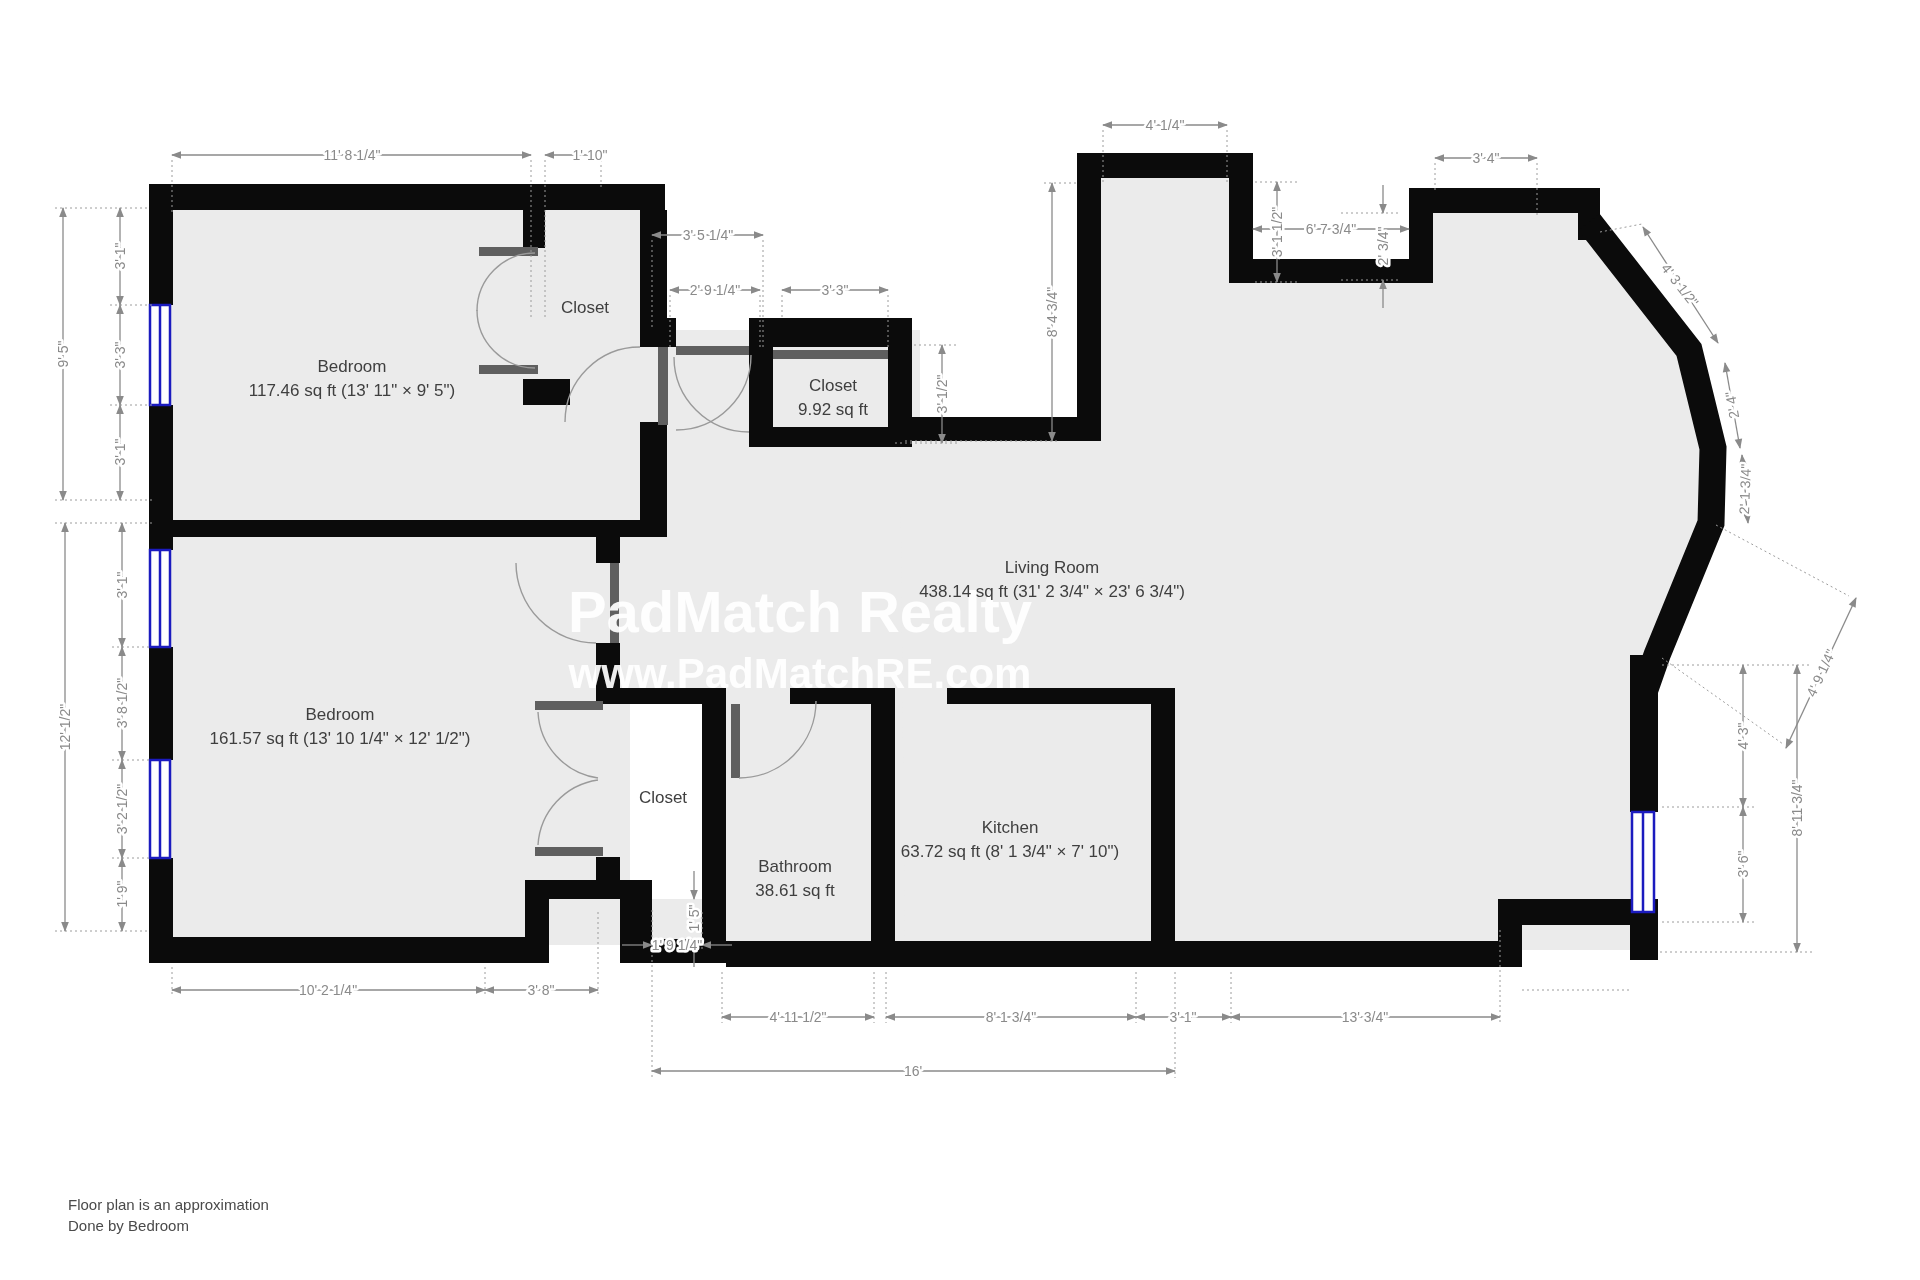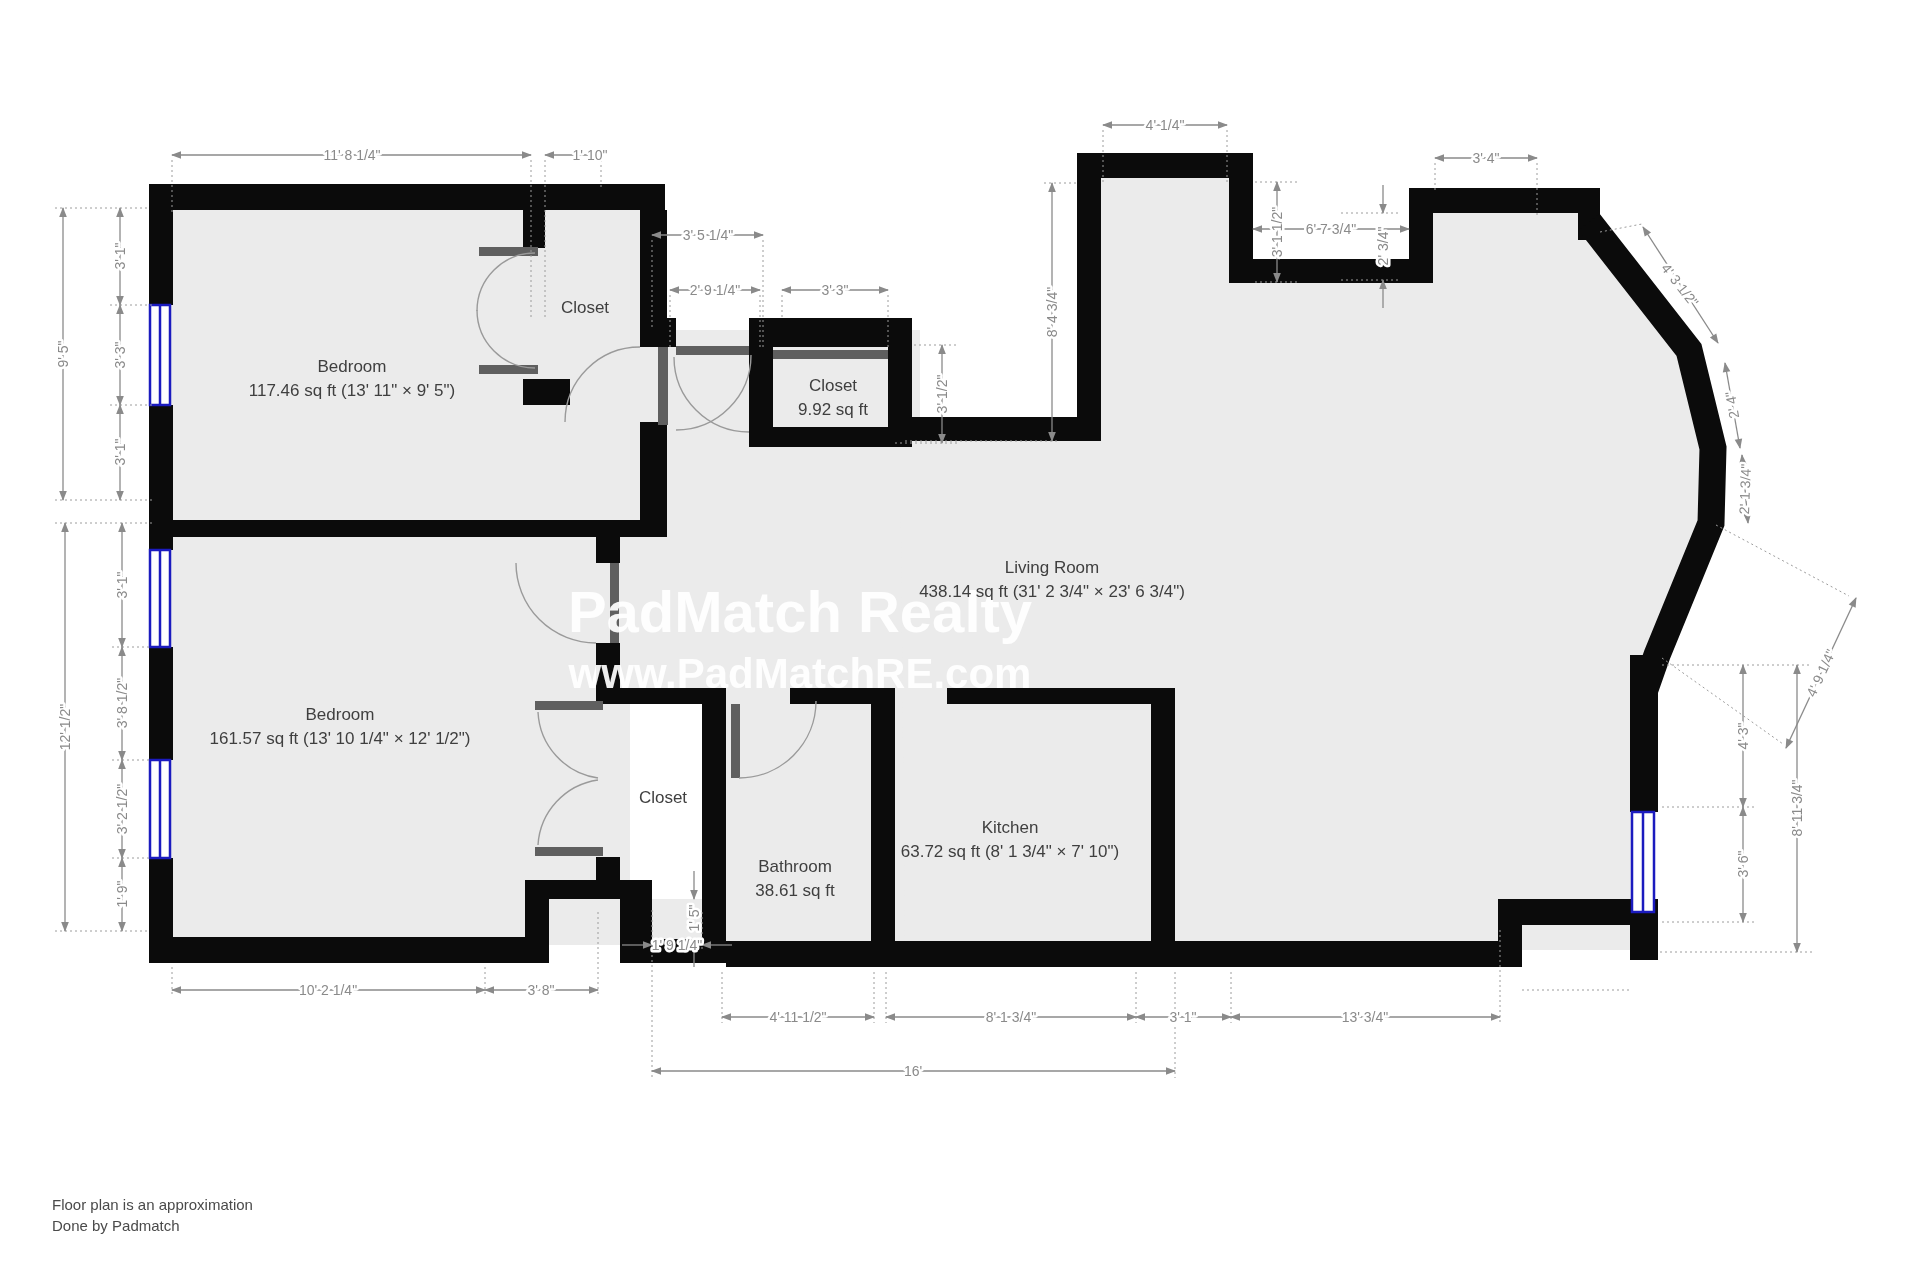--- a/index.html
+++ b/index.html
@@ -13,21 +13,21 @@
   .winline{stroke:#1b1bbf;stroke-width:2.5;}
   .door{fill:#5f5f5f;}
   .arc{fill:none;stroke:#9a9a9a;stroke-width:1.4;}
   .ext{stroke:#9c9c9c;stroke-width:1;stroke-dasharray:2 3;fill:none;}
   .dimline{stroke:#8a8a8a;stroke-width:1.3;fill:none;}
   .dim{font-size:14px;fill:#8a8a8a;text-anchor:middle;dominant-baseline:central;
        paint-order:stroke;stroke:#ffffff;stroke-width:5px;stroke-linejoin:round;}
   .room-name,.room-area{font-size:17px;fill:#3f3f3f;text-anchor:middle;dominant-baseline:central;}
   .wm1{font-size:58px;font-weight:bold;fill:rgba(255,255,255,0.93);text-anchor:middle;}
   .wm2{font-size:42px;font-weight:bold;fill:rgba(255,255,255,0.93);text-anchor:middle;}
-  .footer{position:absolute;left:52px;top:1194px;font-size:15px;line-height:21px;color:#4a4a4a;}
+  .footer{position:absolute;left:68px;top:1194px;font-size:15px;line-height:21px;color:#4a4a4a;}
 </style>
 </head>
 <body>
 
 <svg width="1920" height="1280" viewBox="0 0 1920 1280">
   <defs>
     <marker id="arrE" orient="auto" markerUnits="userSpaceOnUse" markerWidth="12" markerHeight="10" refX="10" refY="5">
       <path d="M1,1.2 L11,5 L1,8.8 Z" fill="#8a8a8a"></path>
     </marker>
     <marker id="arrS" orient="auto-start-reverse" markerUnits="userSpaceOnUse" markerWidth="12" markerHeight="10" refX="10" refY="5">
@@ -284,14 +284,14 @@
       <text x="795" y="890" class="room-area">38.61 sq ft</text>
       <text x="1010" y="827" class="room-name">Kitchen</text>
       <text x="1010" y="851" class="room-area">63.72 sq ft (8' 1 3/4" × 7' 10")</text>
       <text x="1052" y="567" class="room-name">Living Room</text>
       <text x="1052" y="591" class="room-area">438.14 sq ft (31' 2 3/4" × 23' 6 3/4")</text>
     </g>
 </svg>
 
 <div class="footer">
   <div>Floor plan is an approximation</div>
-  <div>Done by Padmatch</div>
+  <div>Done by Bedroom</div>
 </div>
 
 </body></html>

